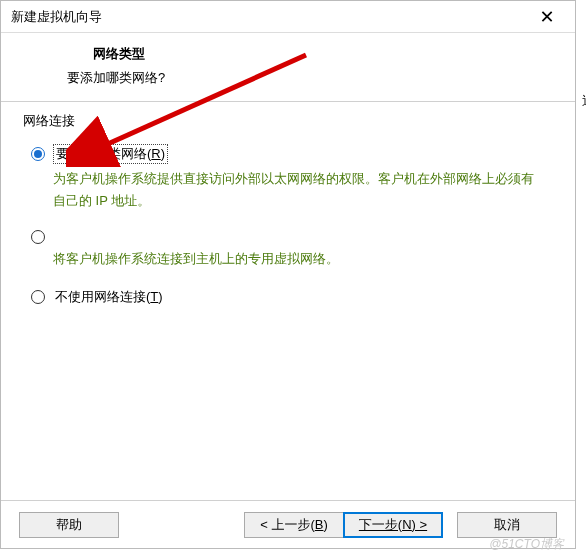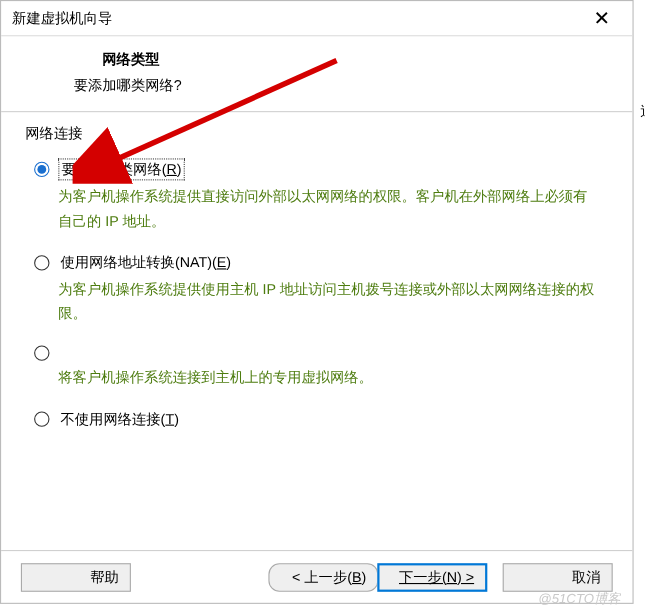--- a/index.html
+++ b/index.html
@@ -84,21 +84,21 @@
     align-items: center;
     padding: 0 18px;
     gap: 0;
   }
   .btn {
     height: 26px;
     min-width: 100px;
     border: 1px solid #aaa;
     background: #efefef;
     font-size: 13px;
-    display: inline-flex; align-items: center; justify-content: flex-end;
+    display: inline-flex; align-items: center; justify-content: center;
     cursor: default;
     padding: 0 10px;
   }
   .btn.primary {
     border: 2px solid #0078d7;
     background: #efefef;
   }
   .footer .spacer { flex: 1; }
   .arrow-svg {
     position: absolute;
@@ -157,27 +157,20 @@
     <div class="option selected">
       <div class="opt-row">
         <span class="radio selected">
             <span class="dot"></span>
           </span>
         <span class="opt-label-box"><span>要添加哪类网络(</span><u>R</u><span>)</span></span>
       </div>
       <div class="opt-desc">为客户机操作系统提供直接访问外部以太网网络的权限。客户机在外部网络上必须有自己的 IP 地址。</div>
     </div>
 
-    <div class="option">
-      <div class="opt-row">
-        <span class="radio"></span>
-        <span class="opt-label-box"><span>使用网络地址转换(NAT)(</span><u>E</u><span>)</span></span>
-      </div>
-      <div class="opt-desc">为客户机操作系统提供使用主机 IP 地址访问主机拨号连接或外部以太网网络连接的权限。</div>
-    </div>
 
     <div class="option">
       <div class="opt-row">
         <span class="radio"></span>
       </div>
       <div class="opt-desc">将客户机操作系统连接到主机上的专用虚拟网络。</div>
     </div>
 
     <div class="option" style="margin-top:12px;">
       <div class="opt-row">
@@ -186,21 +179,21 @@
       </div>
     </div>
 
   </div>
 
   <div class="footer">
     <div class="btn">
         <span>帮助</span>
       </div>
     <div class="spacer"></div>
-    <div class="btn" style="margin-right:-1px;border-radius:10px;">
+    <div class="btn" style="margin-right:-1px;">
         <span>&lt; 上一步(</span>
         <u>B</u>
         <span>)</span>
       </div>
     <div class="btn primary" style="margin-right:14px;text-decoration:underline;">
         <span>下一步(</span>
         <u>N</u>
         <span>) &gt;</span>
       </div>
     <div class="btn">

